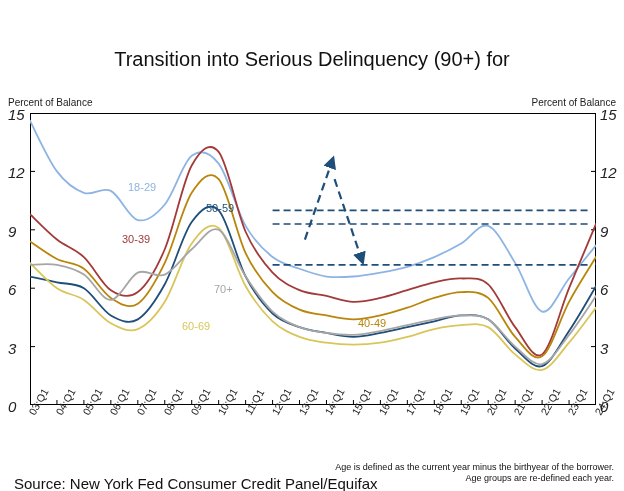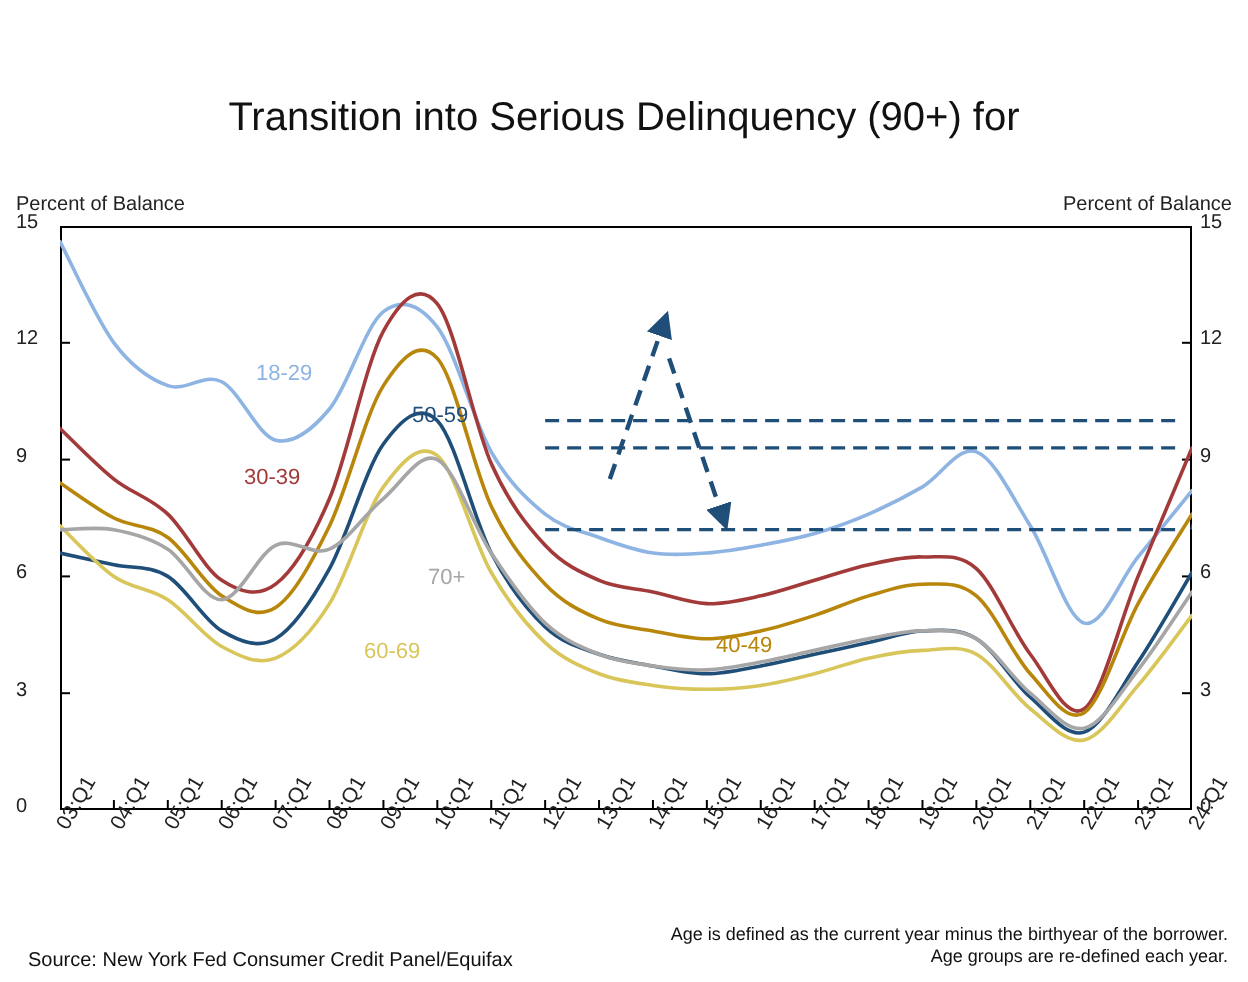--- a/index.html
+++ b/index.html
@@ -30,21 +30,21 @@
   
   #plot {
     position:absolute;
     left:30px; top:78px;
     width:566px; height:292px;
   }
   #plot svg { display:block; }
 
   .tick-left, .tick-right {
     position:absolute;
-    font-size:10px; color:#222;
+    font-size:15px; color:#222;font-style:italic;
   }
 
   .xlabels { position:absolute; left:0; top:0; width:624px; height:100%; }
   .xlab {
     position:absolute;
     font-size:10.5px;
     color:#222;
     transform-origin:left top;
     transform:rotate(-60deg);
     white-space:nowrap;
@@ -52,21 +52,21 @@
 
   .series-label {
     position:absolute;
     font-size:11px;
     font-weight:normal;
     white-space:nowrap;
   }
 
   .source {
     position:absolute; left:14px; top:440px;
-    font-size:10px; color:#111;
+    font-size:15px; color:#111;
   }
   .note {
     position:absolute; right:10px; top:427px;
     font-size:9px; color:#111; text-align:right; line-height:11px;
   }
   .brand {
     position:absolute; left:0; top:455px; width:624px;
     font-size:17px; font-weight:bold; color:#2f5597;
     letter-spacing:0.2px;
   }

